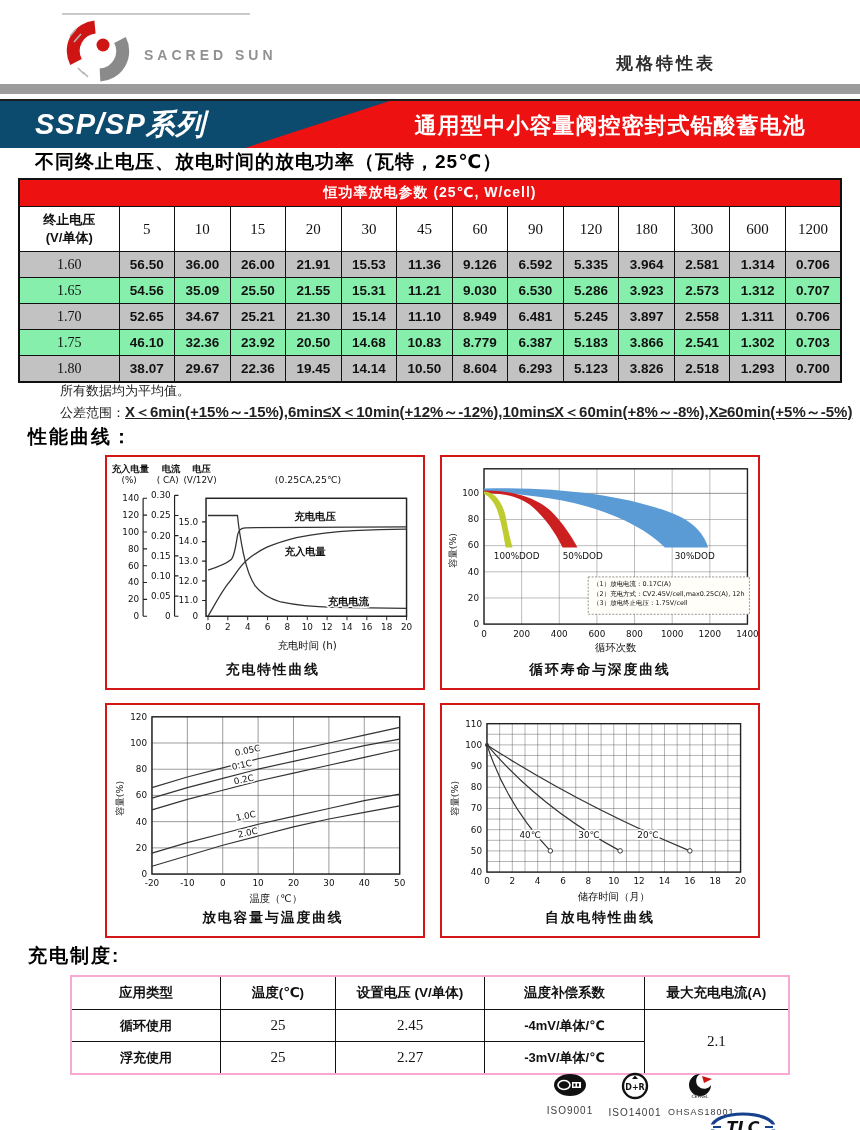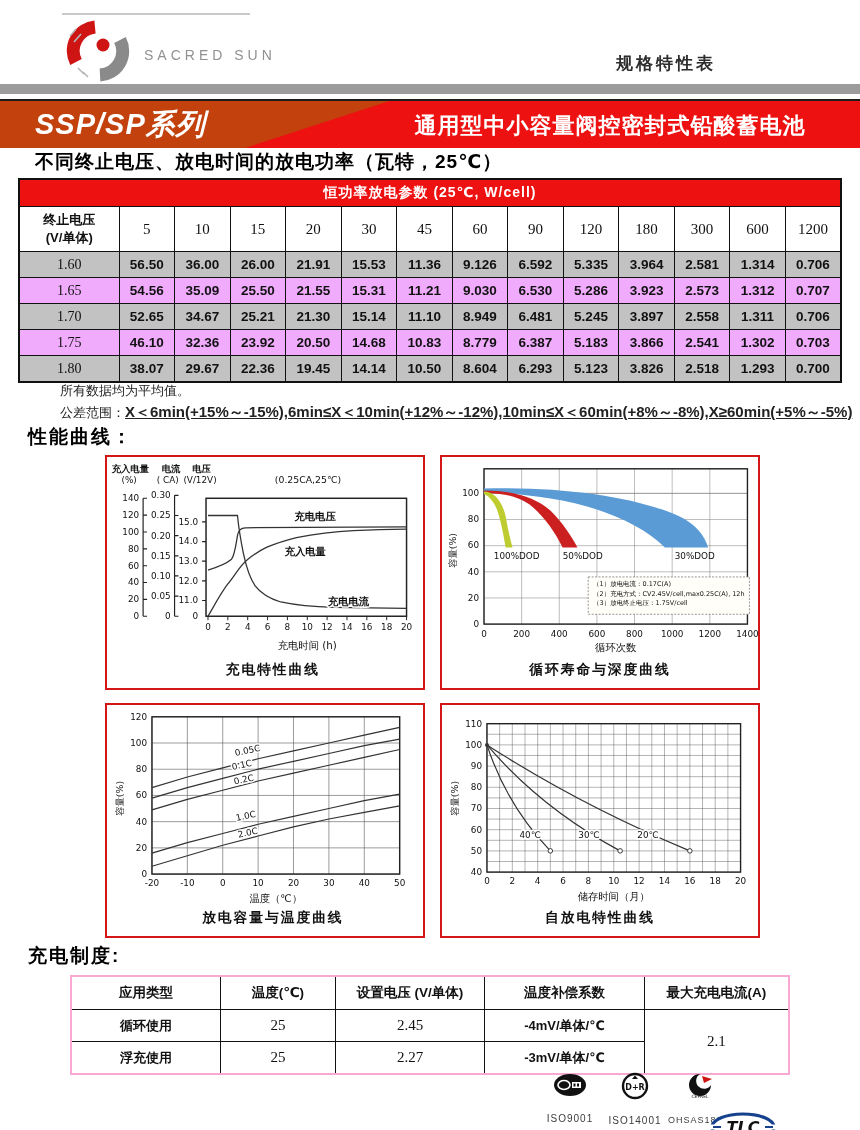--- a/index.html
+++ b/index.html
@@ -4,60 +4,60 @@
 <style>
   html,body{margin:0;padding:0;background:#e9e9e9;}
   .page{position:relative;width:860px;height:1130px;background:#fff;margin:0 auto;
         font-family:"Liberation Sans","DejaVu Sans",sans-serif;color:#111;overflow:hidden;}
   
   .logo-topline{position:absolute;left:62px;top:13px;width:188px;height:2px;background:#c9c9c9;}
   .logo-block{position:absolute;left:62px;top:18px;display:flex;align-items:center;}
   .logo-mark{width:74px;height:64px;}
   .brand-text{margin-left:8px;}
   .brand-cn{font-size:29px;font-weight:800;color:#3a3a3a;letter-spacing:3px;line-height:1.05;}
-  .brand-en{font-size:14px;font-weight:400;color:#919191;letter-spacing:4px;margin-top:10px;}
+  .brand-en{font-size:14px;font-weight:700;color:#919191;letter-spacing:4px;margin-top:10px;}
   .doc-title{position:absolute;left:616px;top:52px;font-size:17px;font-weight:700;color:#2d2d2d;letter-spacing:3px;}
   .gray-bar{position:absolute;left:0;top:84px;width:860px;height:10px;background:#9c9c9c;}
   .black-line{position:absolute;left:0;top:99px;width:860px;height:2px;background:#1c1c1c;}
-  .band{position:absolute;left:0;top:101px;width:860px;height:47px;background:#c2410c;}
+  .band{position:absolute;left:0;top:101px;width:860px;height:47px;background:#0c4a6e;}
   .band-red{position:absolute;left:0;top:0;width:860px;height:47px;background:#ee1111;
             clip-path:polygon(28.5% 100%,45.3% 0,100% 0,100% 100%);}
   .band-series{position:absolute;left:35px;top:4px;font-size:29px;font-weight:900;font-style:italic;
                color:#fff;letter-spacing:1px;}
   .band-product{position:absolute;left:400px;top:10px;width:420px;text-align:center;font-size:22px;
                 font-weight:900;color:#fff;letter-spacing:1px;}
   
   .sec1-title{position:absolute;left:35px;top:149px;font-size:19px;font-weight:900;letter-spacing:1px;color:#000;}
   .power-table{position:absolute;left:18px;top:178px;width:824px;border-collapse:collapse;table-layout:fixed;}
   .power-table th,.power-table td{border:1px solid #111;text-align:center;padding:0;}
   .power-table{border:2px solid #111;padding-left:11px;}
   .red-head{background:#ee1111;color:#fff;font-size:14px;font-weight:700;height:26px;letter-spacing:1px;}
   .col-head th{height:44px;background:#fff;font-family:"Liberation Serif","DejaVu Serif",serif;
                font-size:15px;font-weight:400;}
   .vhead{font-family:"Liberation Sans","DejaVu Sans",sans-serif !important;font-size:13px !important;font-weight:700 !important;line-height:1.4;}
   .power-table tbody td{height:25px;font-size:13.5px;font-weight:700;}
   .power-table td.vcell{font-family:"Liberation Serif","DejaVu Serif",serif;font-weight:400;font-size:14px;}
   tr.gray td{background:#c2c2c2;}
-  tr.white td{background:#f0abfc;margin-left:16px;}
+  tr.white td{background:#86efac;margin-left:16px;}
   .notes{position:absolute;left:60px;top:382px;font-size:13px;color:#222;line-height:1.45;}
   .note2 b{font-size:15px;text-decoration:underline;}
   
   .sec-heading{position:absolute;font-size:19px;font-weight:900;letter-spacing:2px;color:#000;}
   .chart-box{position:absolute;width:320px;height:235px;border:2px solid #d51616;box-sizing:border-box;background:#fff;}
   .chart-box svg{display:block;}
   svg text{font-family:"DejaVu Sans","Liberation Sans",sans-serif;fill:#111;}
   
   .charge-table{position:absolute;left:70px;top:975px;width:720px;border-collapse:collapse;border:2px solid #f9a8d4;}
   .charge-table th,.charge-table td{border:1px solid #111;text-align:center;}
   .charge-table th{height:30px;font-size:13.5px;font-weight:700;}
   .charge-table td{height:29px;font-size:13px;font-weight:700;}
   .charge-table td.num{font-family:"Liberation Serif","DejaVu Serif",serif;font-weight:400;font-size:15px;}
   
   .cert{position:absolute;text-align:center;}
-  .cert-label{font-size:10px;color:#3c3c3c;letter-spacing:1px;margin-top:11px;}
+  .cert-label{font-size:10px;color:#3c3c3c;letter-spacing:1px;margin-top:3px;}
 </style>
 </head>
 <body>
 
 <div class="page">
 
   <div class="logo-topline"></div>
   <div class="logo-block">
     <svg class="logo-mark" viewBox="0 0 74 64">
       <path d="M14,44 A24,24 0 0 1 33,9" fill="none" stroke="#cf1414" stroke-width="13"></path>

